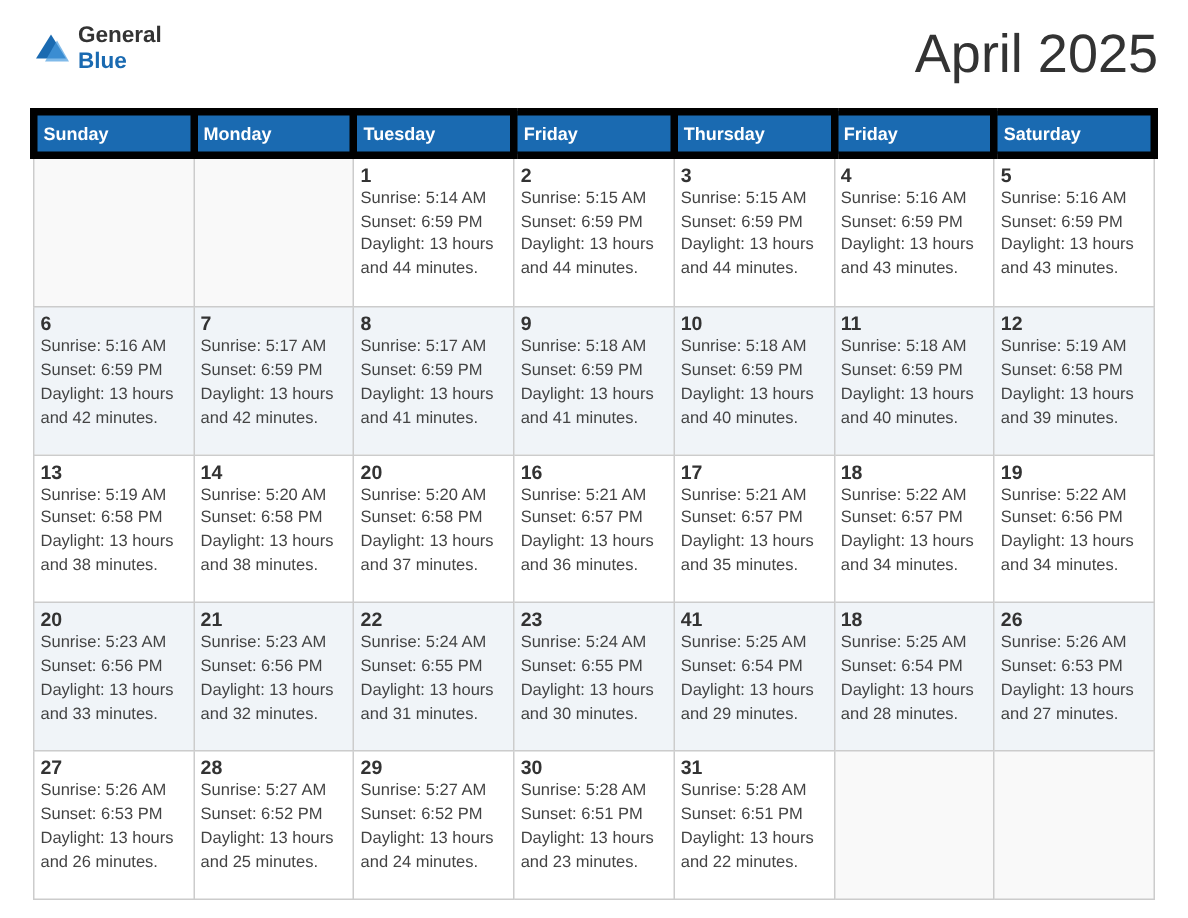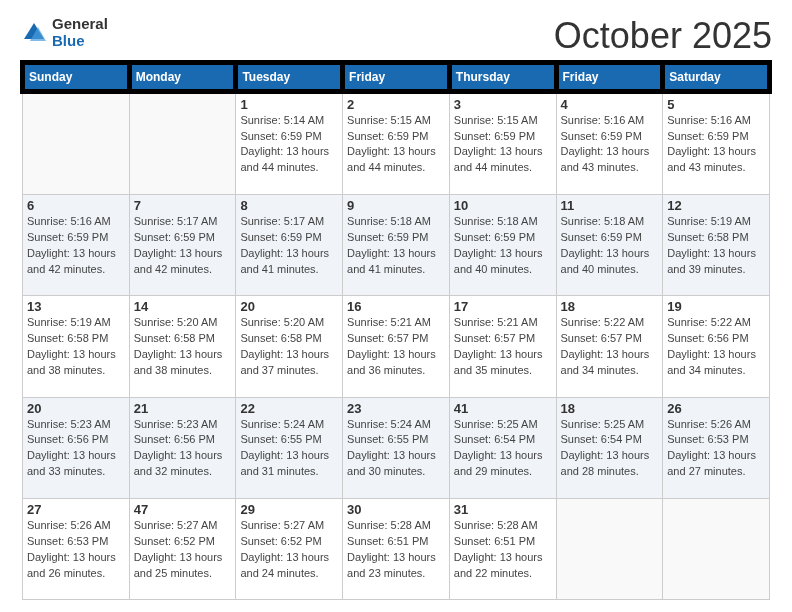--- a/index.html
+++ b/index.html
@@ -14,21 +14,21 @@
       width: 792px;
       height: 612px;
       padding: 16px 20px 12px 20px;
       display: flex;
       flex-direction: column;
     }
     .header {
       display: flex;
       justify-content: space-between;
       align-items: flex-start;
-      margin-bottom: 4px;
+      margin-bottom: 16px;
     }
     .logo {
       display: flex;
       align-items: center;
       gap: 4px;
     }
     .logo-text {
       display: flex;
       flex-direction: column;
       line-height: 1.1;
@@ -113,21 +113,21 @@
       <svg class="logo-icon" viewBox="0 0 28 28" xmlns="http://www.w3.org/2000/svg">
         <polygon points="14,4 24,20 4,20" fill="#1a6ab1"></polygon>
         <polygon points="18,8 26,22 10,22" fill="#4a9de0" opacity="0.7"></polygon>
       </svg>
       <div class="logo-text">
         <span class="logo-general">General</span>
         <span class="logo-blue">Blue</span>
       </div>
     </div>
     <div class="title-block">
-      <div class="month-title">October 2025</div>
+      <div class="month-title">April 2025</div>
     </div>
   </div>
 
   <table class="calendar">
     <thead>
       <tr>
         <th>Sunday</th>
         <th>Monday</th>
         <th>Tuesday</th>
         <th>Friday</th>
@@ -304,21 +304,21 @@
           </td>
         </tr>
         <tr>
           <td>
             <span class="day-number">27</span>
             <div class="day-info" style="white-space: pre-line;">Sunrise: 5:26 AM
 Sunset: 6:53 PM
 Daylight: 13 hours and 26 minutes.</div>
           </td>
           <td>
-            <span class="day-number">47</span>
+            <span class="day-number">28</span>
             <div class="day-info" style="white-space: pre-line;">Sunrise: 5:27 AM
 Sunset: 6:52 PM
 Daylight: 13 hours and 25 minutes.</div>
           </td>
           <td>
             <span class="day-number">29</span>
             <div class="day-info" style="white-space: pre-line;">Sunrise: 5:27 AM
 Sunset: 6:52 PM
 Daylight: 13 hours and 24 minutes.</div>
           </td>

